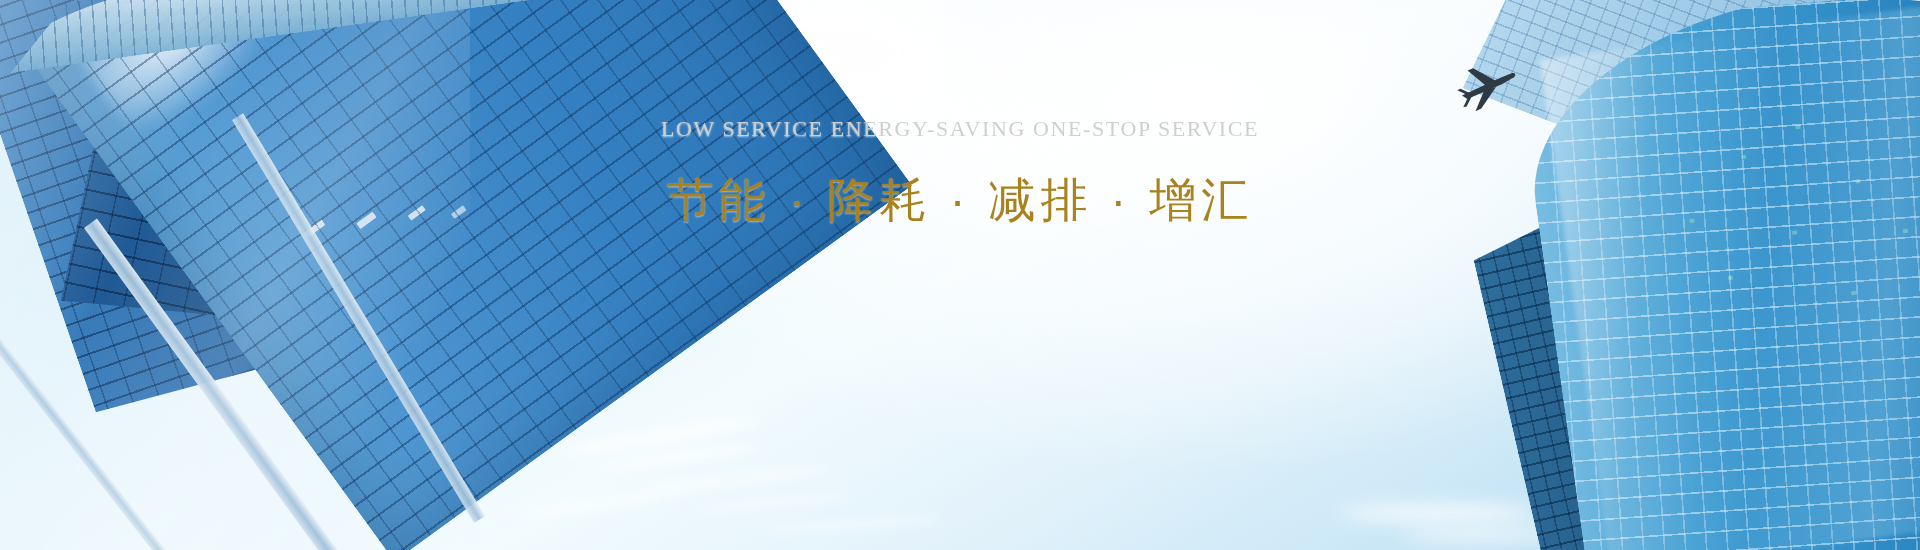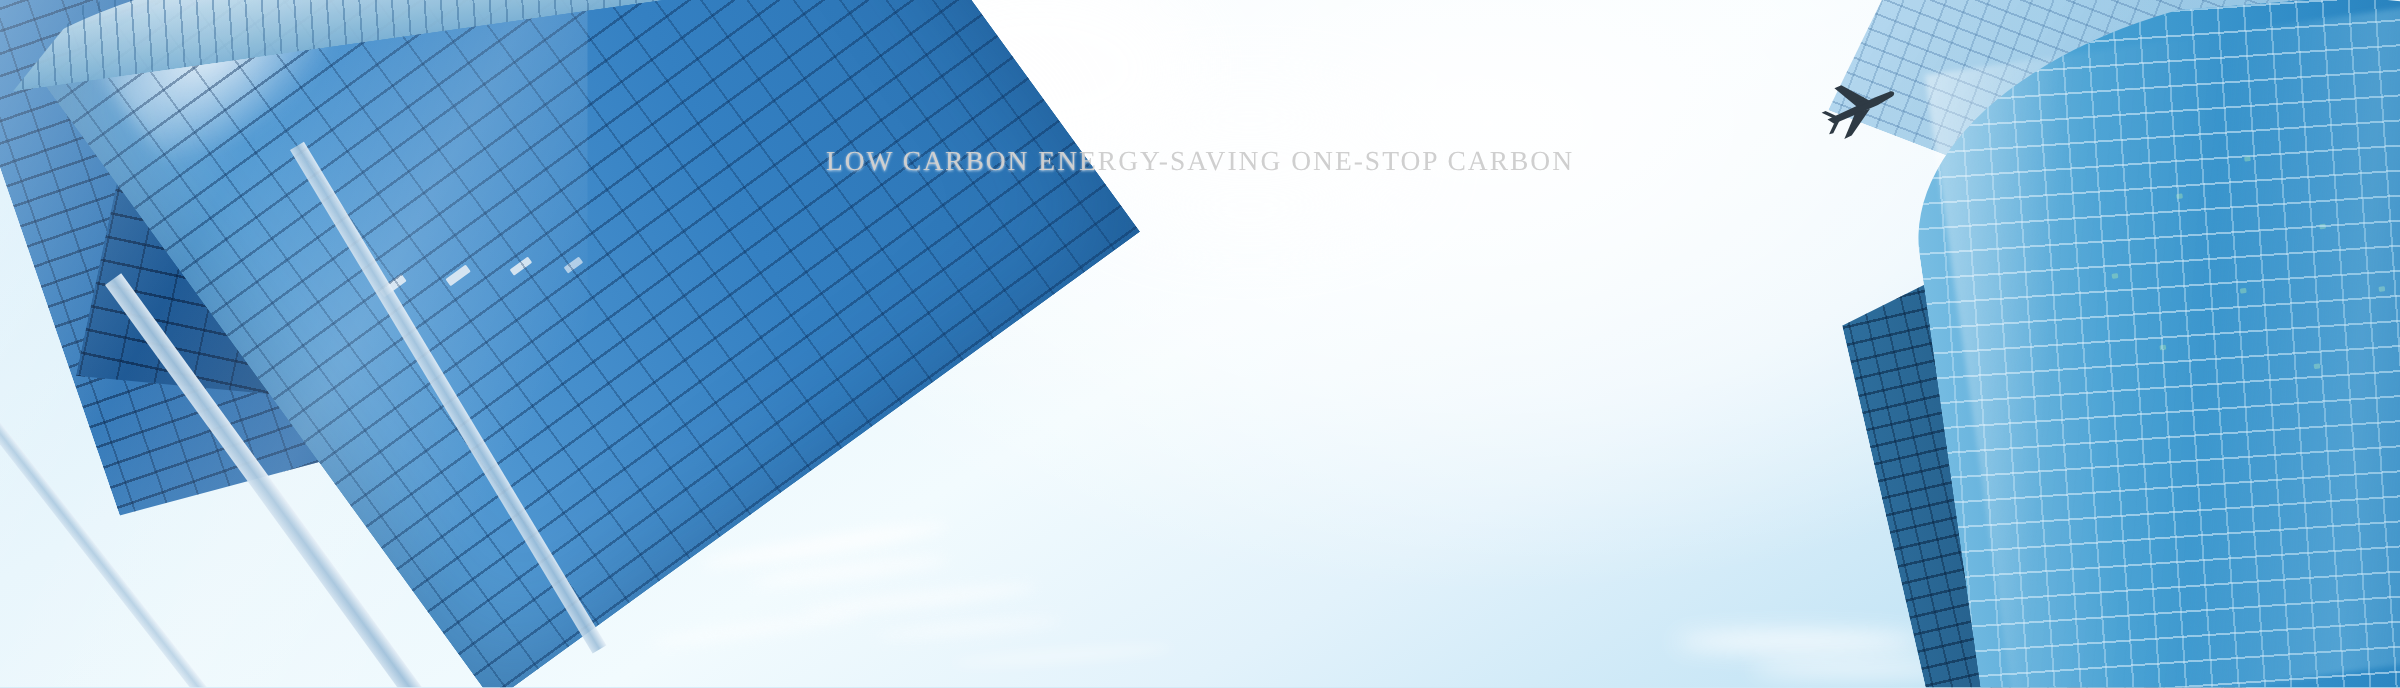--- a/index.html
+++ b/index.html
@@ -264,16 +264,17 @@
       <path d="M34 27.5 L21 7 L27 6.4 L45 25.6 Z"></path>
       <path d="M31 30.6 L16 48 L22.4 47.2 L43 31.4 Z"></path>
       <path d="M13.8 30.6 L5.2 22.4 L8.6 22 L17.4 30.2 Z"></path>
       <path d="M13.4 32.2 L5.6 40.6 L9 40.9 L17 32.8 Z"></path>
       <ellipse cx="38" cy="22" rx="3.4" ry="1.5"></ellipse>
       <ellipse cx="33" cy="32.6" rx="3.4" ry="1.5"></ellipse>
     </g>
   </svg>
 
   <div id="text-block">
-    <div id="eyebrow">LOW CARBON ENERGY-SAVING ONE-STOP CARBON</div>
+    <div id="eyebrow">LOW SERVICE ENERGY-SAVING ONE-STOP SERVICE</div>
+    <div id="headline-1">节能 · 降耗 · 减排 · 增汇</div>
   </div>
 
 </div>
 
 </body></html>

